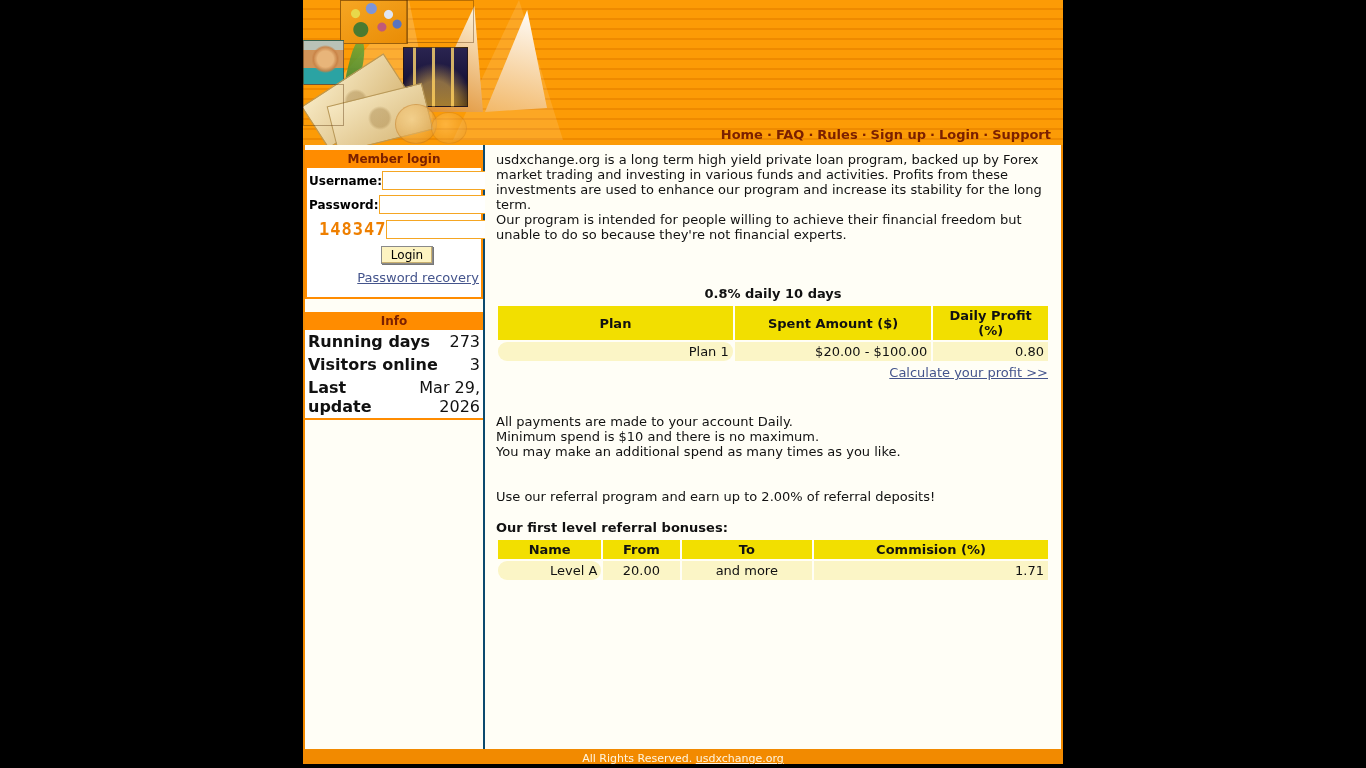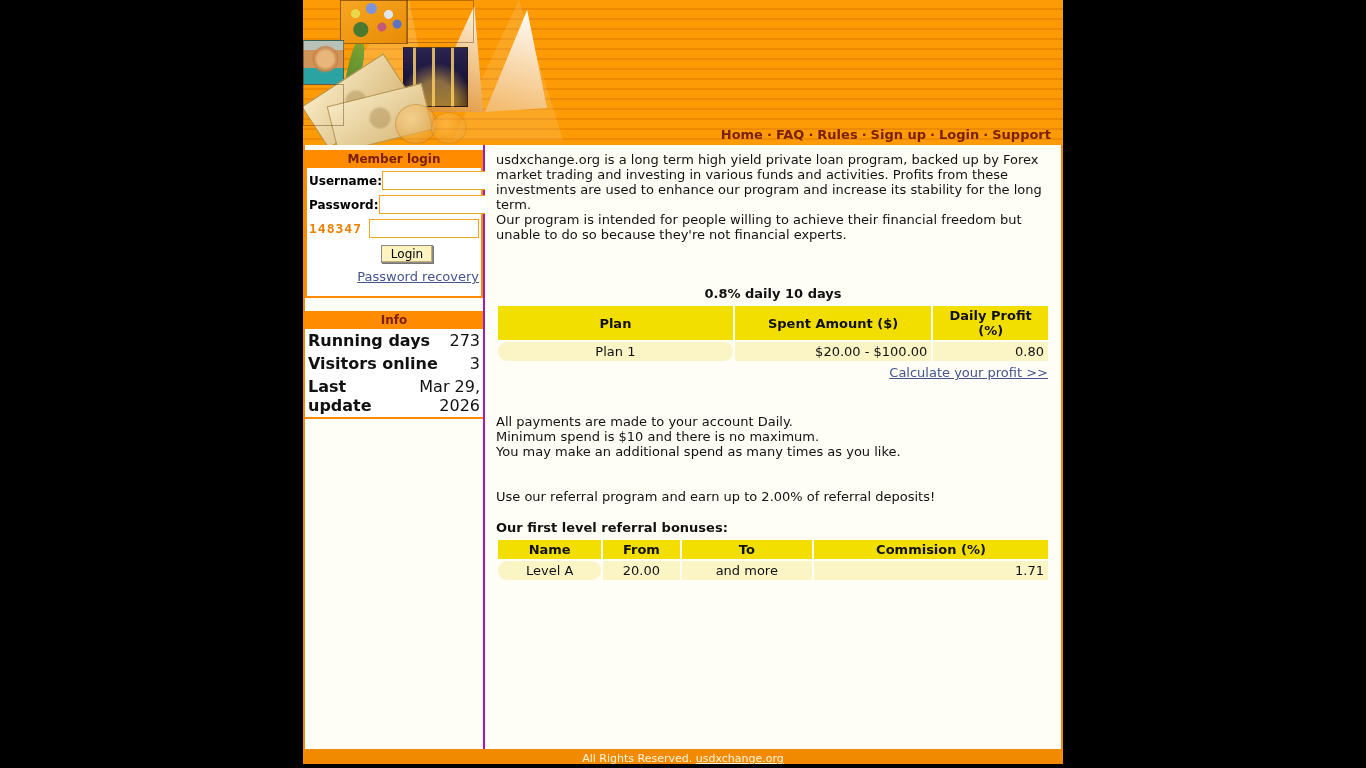--- a/index.html
+++ b/index.html
@@ -49,45 +49,45 @@
   .g1{left:103px;top:0;width:66px;height:41px;}
   .g2{left:0;top:84px;width:39px;height:40px;}
 
   .nav{position:absolute;right:12px;bottom:3px;color:#7b2000;font-weight:bold;font-size:13px;}
   .nav a{color:#7b2000;text-decoration:none;cursor:pointer;}
   .nav .sep{padding:0 4px;}
 
   
   .columns{display:flex;min-height:604px;background:#fffef6;
     border-left:2px solid #f28a00;border-right:2px solid #f28a00;}
-  .sidebar{width:178px;border-right:2px solid #a21caf;background:#fffef6;}
+  .sidebar{width:178px;border-right:2px solid #0c4a6e;background:#fffef6;}
   .box-header{background:#ff8c00;color:#7b2000;font-weight:bold;font-size:12px;text-align:center;padding:2px 0;}
   .login-box{margin-top:5px;border:2px solid #ff8c00;border-top:none;background:#fff;padding-bottom:12px;}
   .form-row{display:flex;align-items:center;justify-content:space-between;padding:3px 2px 2px 2px;}
   .form-row label{font-weight:bold;color:#000;font-size:12px;}
   .form-row input{width:104px;height:15px;border:1px solid #f5a623;background:#fff;outline:none;font-size:12px;}
-  .captcha{color:#ee7f00;font-family:"DejaVu Sans Mono","Liberation Mono",monospace;font-weight:bold;font-size:13px;letter-spacing:1px;}
+  .captcha{color:#ee7f00;font-family:"DejaVu Sans Mono","Liberation Mono",monospace;font-weight:bold;font-size:17px;letter-spacing:1px;margin-left:10px;}
   .btn-row{text-align:center;padding:5px 0 2px 26px;}
   .login-btn{background:#fdf3c1;border:1px solid #8a8a8a;box-shadow:1px 1px 0 #777, inset -1px -1px 0 #c9b070;
     font-size:12px;padding:1px 9px;cursor:pointer;font-family:inherit;}
   .recovery-row{text-align:right;padding:4px 2px 0 4px;}
   .link{color:#44548c;text-decoration:underline;cursor:pointer;}
   .info-box{margin-top:13px;border-bottom:2px solid #ff8c00;background:#fff;}
   .info-row{display:flex;justify-content:space-between;padding:2px 3px;font-size:16px;}
   .info-row .lbl{font-weight:bold;}
   .info-row .val{text-align:right;}
 
   
   .main{flex:1;padding:7px 11px 0 11px;background:#fffef6;}
   .intro div{line-height:15px;}
   .plan-title{text-align:center;font-weight:bold;margin-top:44px;}
   table{width:100%;border-collapse:separate;border-spacing:2px;margin-top:3px;}
   th{background:#f2df00;font-weight:bold;text-align:center;padding:2px 4px;font-size:13px;}
   td{background:#fbf5c6;padding:2px 4px;font-size:13px;}
-  .ta-l{text-align:center;border-radius:9px;}.ta-r{text-align:right;}.ta-c{text-align:center;}
+  .ta-l{text-align:right;border-radius:9px;}.ta-r{text-align:right;}.ta-c{text-align:center;}
   .calc-row{text-align:right;margin-top:2px;padding-right:2px;}
   .pay-block{margin-top:34px;}
   .pay-block div{line-height:15px;}
   .referral-text{margin-top:30px;}
   .referral-heading{font-weight:bold;margin-top:16px;}
 
   
   .footer{height:15px;background:#f28a00;color:#fff4dd;font-size:11px;text-align:center;line-height:19px;}
   .footer a{color:#fff4dd;text-decoration:underline;cursor:pointer;}
 </style>

